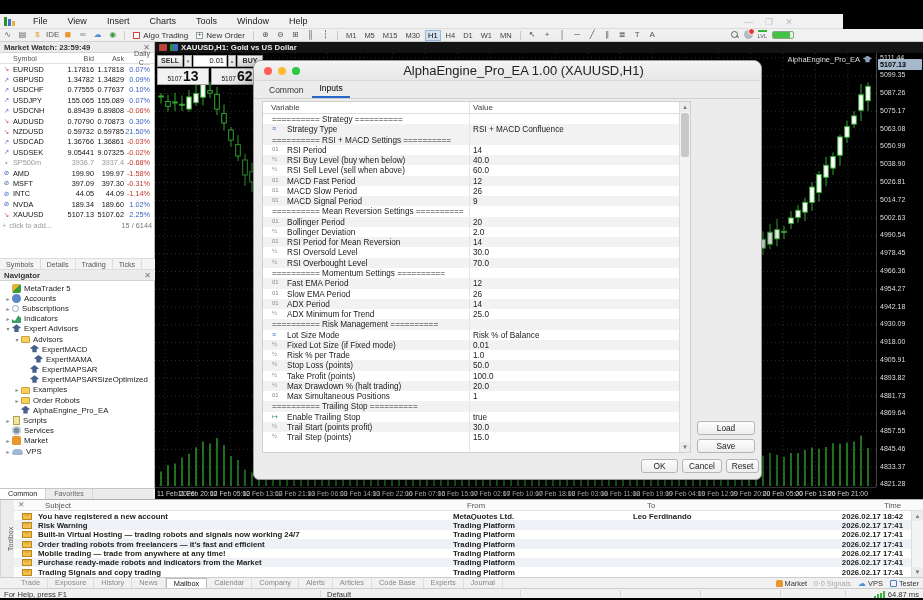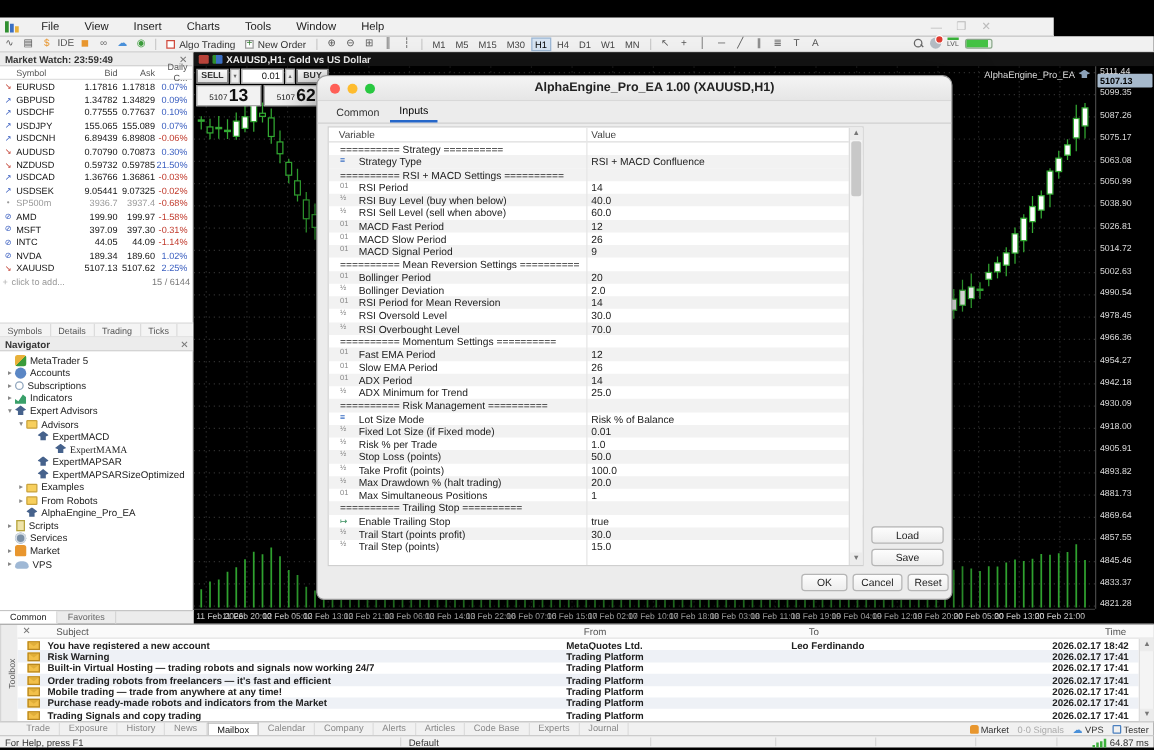--- a/index.html
+++ b/index.html
@@ -112,21 +112,21 @@
   .oc-pips { font-size:14px; font-weight:bold; line-height:15px; }
 
   
   #dialog { position:absolute; left:253px; top:60px; width:509px; height:420px; background:#ececec;
     border:1px solid #9a9a9a; border-radius:8px 8px 6px 6px; box-shadow:0 10px 34px rgba(0,0,0,.55); }
   #dlg-titlebar { height:20px; border-bottom:1px solid #d8d8d8; position:relative; border-radius:8px 8px 0 0;
     background:linear-gradient(#f4f4f4,#e6e6e6); }
   .light { position:absolute; top:6px; width:8px; height:8px; border-radius:50%; }
   #light-close { left:10px; background:#ff5f57; } #light-min { left:24px; background:#febc2e; }
   #light-zoom { left:38px; background:#28c840; }
-  #dlg-title { text-align:center; font-size:10px; font-weight:bold; color:#222; line-height:20px;padding-left:32px; }
+  #dlg-title { text-align:center; font-size:13px; font-weight:normal; color:#222; line-height:20px;padding-left:32px; }
   #dlg-tabs { height:18px; display:flex; align-items:flex-end; padding-left:8px; gap:2px;
     border-bottom:1px solid #d0d0d0; }
   .dlg-tab { font-size:8.5px; color:#333; padding:0 7px 3px; }
   .dlg-tab.sel { color:#000; border-bottom:2px solid #2667c9; }
   #dlg-table { position:absolute; left:8px; top:40px; width:429px; height:352px; background:#fff;
     border:1px solid #cfcfcf; overflow:hidden; }
   #dlg-colsep { position:absolute; left:206px; top:0; bottom:0; border-left:1px solid #e6e6e6; }
   #dlg-head { height:12px; border-bottom:1px solid #ddd; position:relative; font-size:8px; color:#444; }
   #dlg-head .h1 { position:absolute; left:8px; top:1px; } #dlg-head .h2 { position:absolute; left:210px; top:1px; }
   .dlg-row { position:relative; height:10.28px; font-size:8.2px; color:#222; overflow:hidden; }
@@ -441,21 +441,21 @@
         <div class="tree-item" style="padding-left: 13px;">
           <span class="tw">▾</span>
           <span class="ic ic-folder"></span>
           <span>Advisors</span>
         </div>
         <div class="tree-item" style="padding-left: 22px;">
           <span class="tw"></span>
           <span class="ic ic-ea"></span>
           <span>ExpertMACD</span>
         </div>
-        <div class="tree-item" style="padding-left: 36px; font-family: Liberation Serif, serif;">
+        <div class="tree-item" style="padding-left: 26px;">
           <span class="tw"></span>
           <span class="ic ic-ea"></span>
           <span>ExpertMAMA</span>
         </div>
         <div class="tree-item" style="padding-left: 22px;">
           <span class="tw"></span>
           <span class="ic ic-ea"></span>
           <span>ExpertMAPSAR</span>
         </div>
         <div class="tree-item" style="padding-left: 22px;">
@@ -464,21 +464,21 @@
           <span>ExpertMAPSARSizeOptimized</span>
         </div>
         <div class="tree-item" style="padding-left: 13px;">
           <span class="tw">▸</span>
           <span class="ic ic-folder"></span>
           <span>Examples</span>
         </div>
         <div class="tree-item" style="padding-left: 13px;">
           <span class="tw">▸</span>
           <span class="ic ic-folder"></span>
-          <span>From Robots</span>
+          <span>Order Robots</span>
         </div>
         <div class="tree-item" style="padding-left: 13px;">
           <span class="tw"></span>
           <span class="ic ic-ea"></span>
           <span>AlphaEngine_Pro_EA</span>
         </div>
         <div class="tree-item" style="padding-left: 4px;">
           <span class="tw">▸</span>
           <span class="ic ic-scripts"></span>
           <span>Scripts</span>

